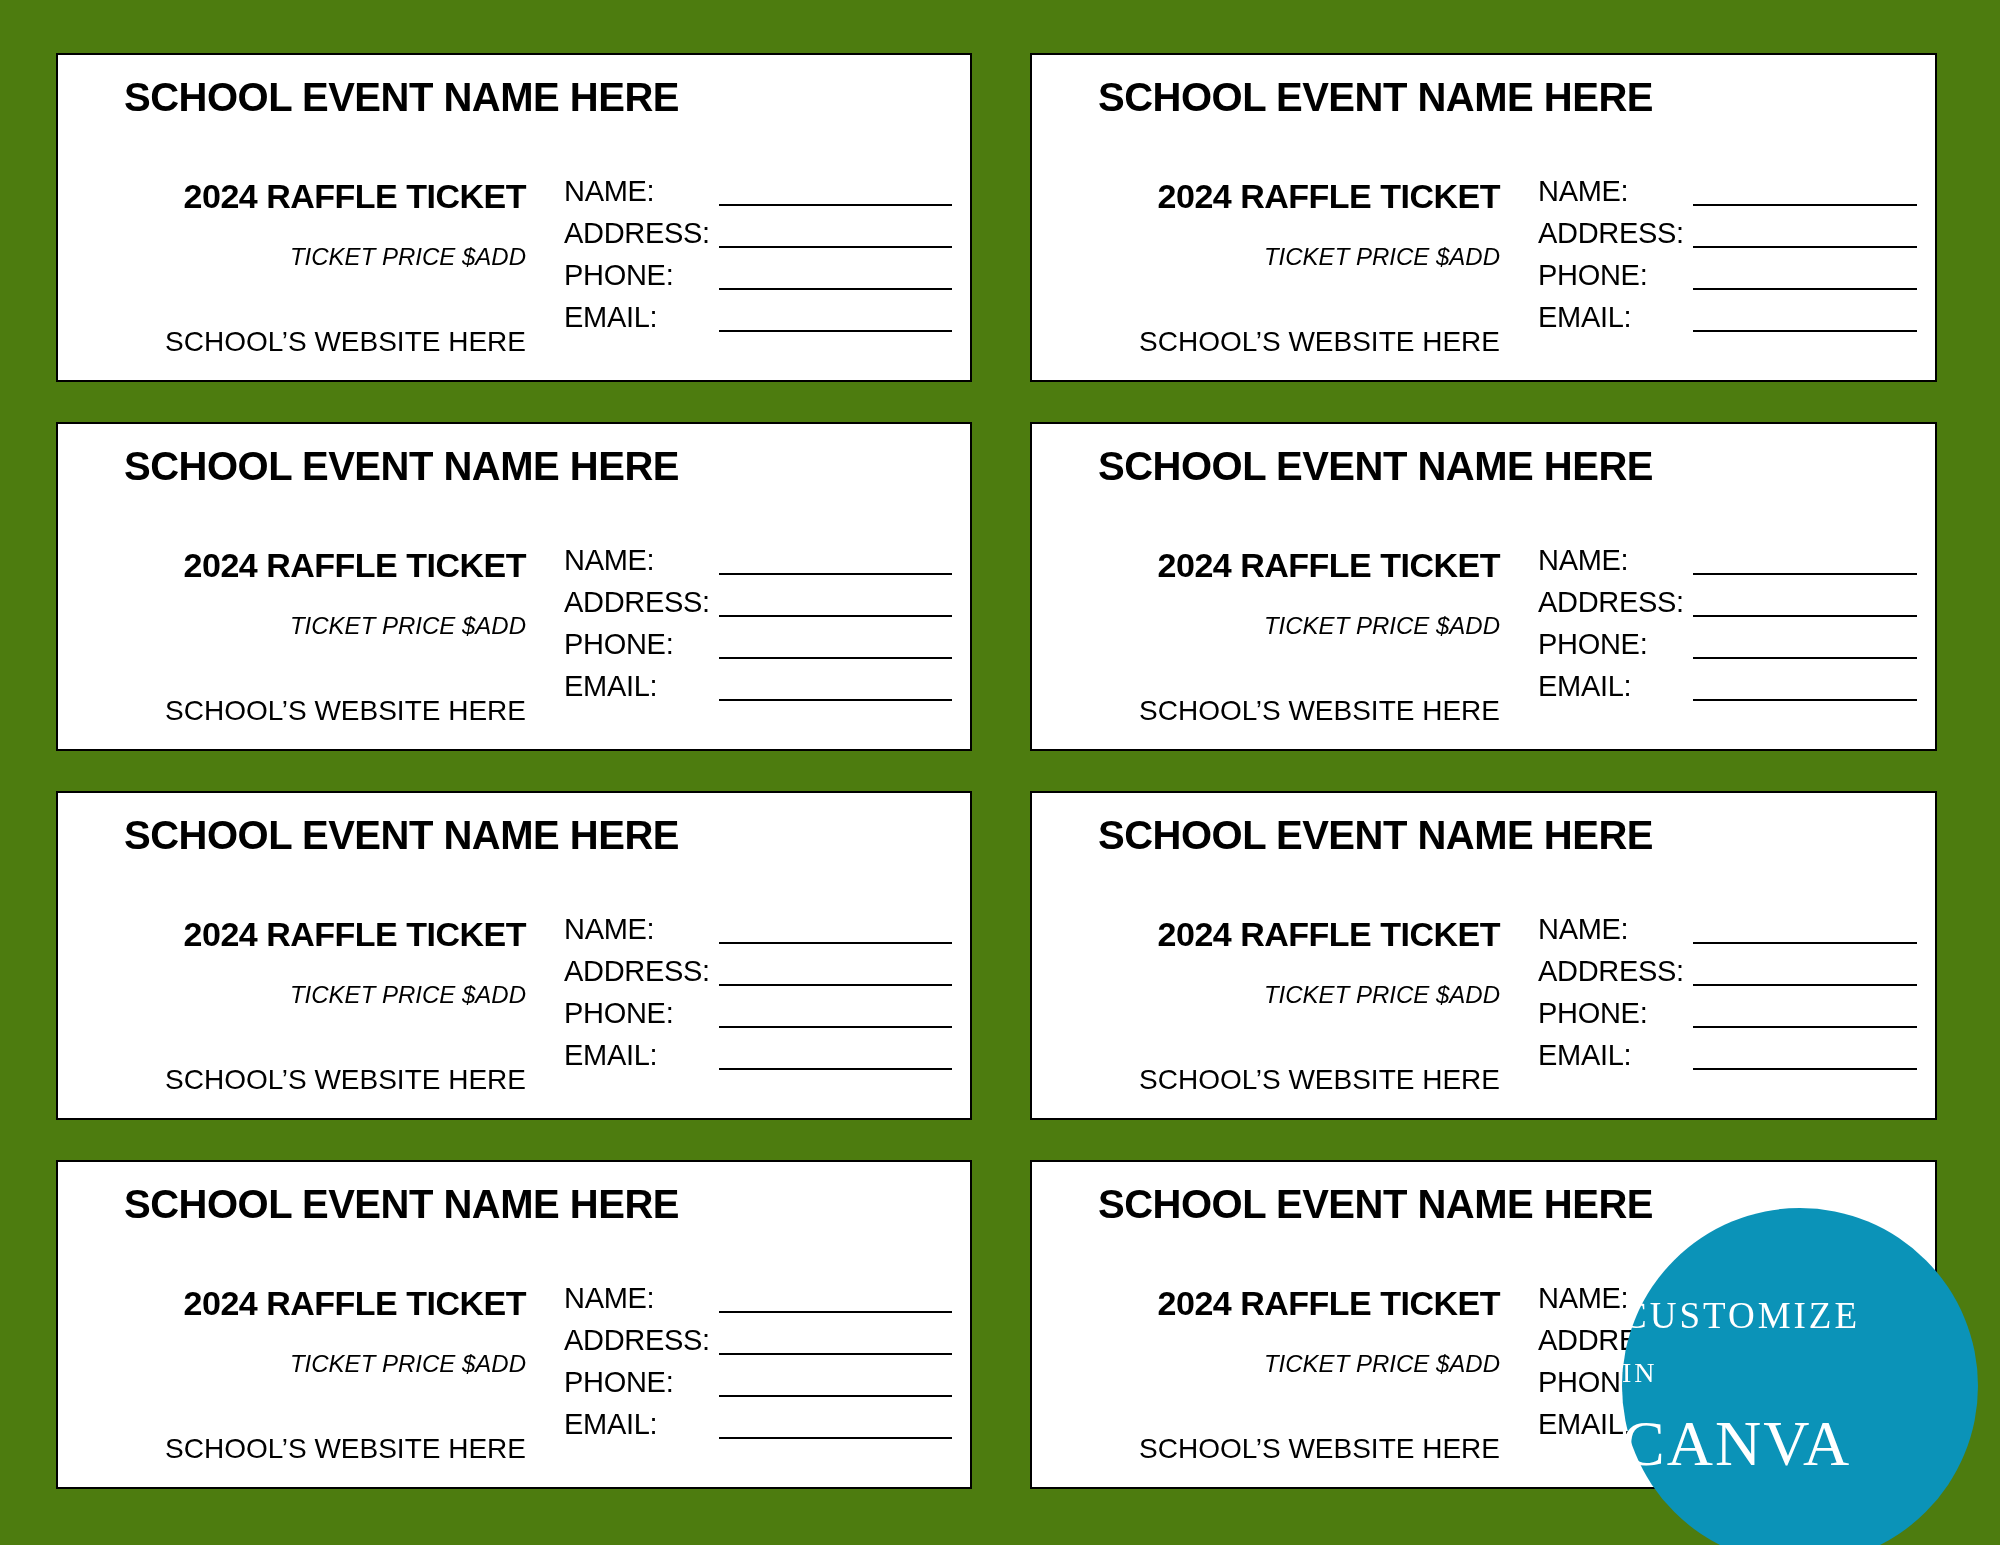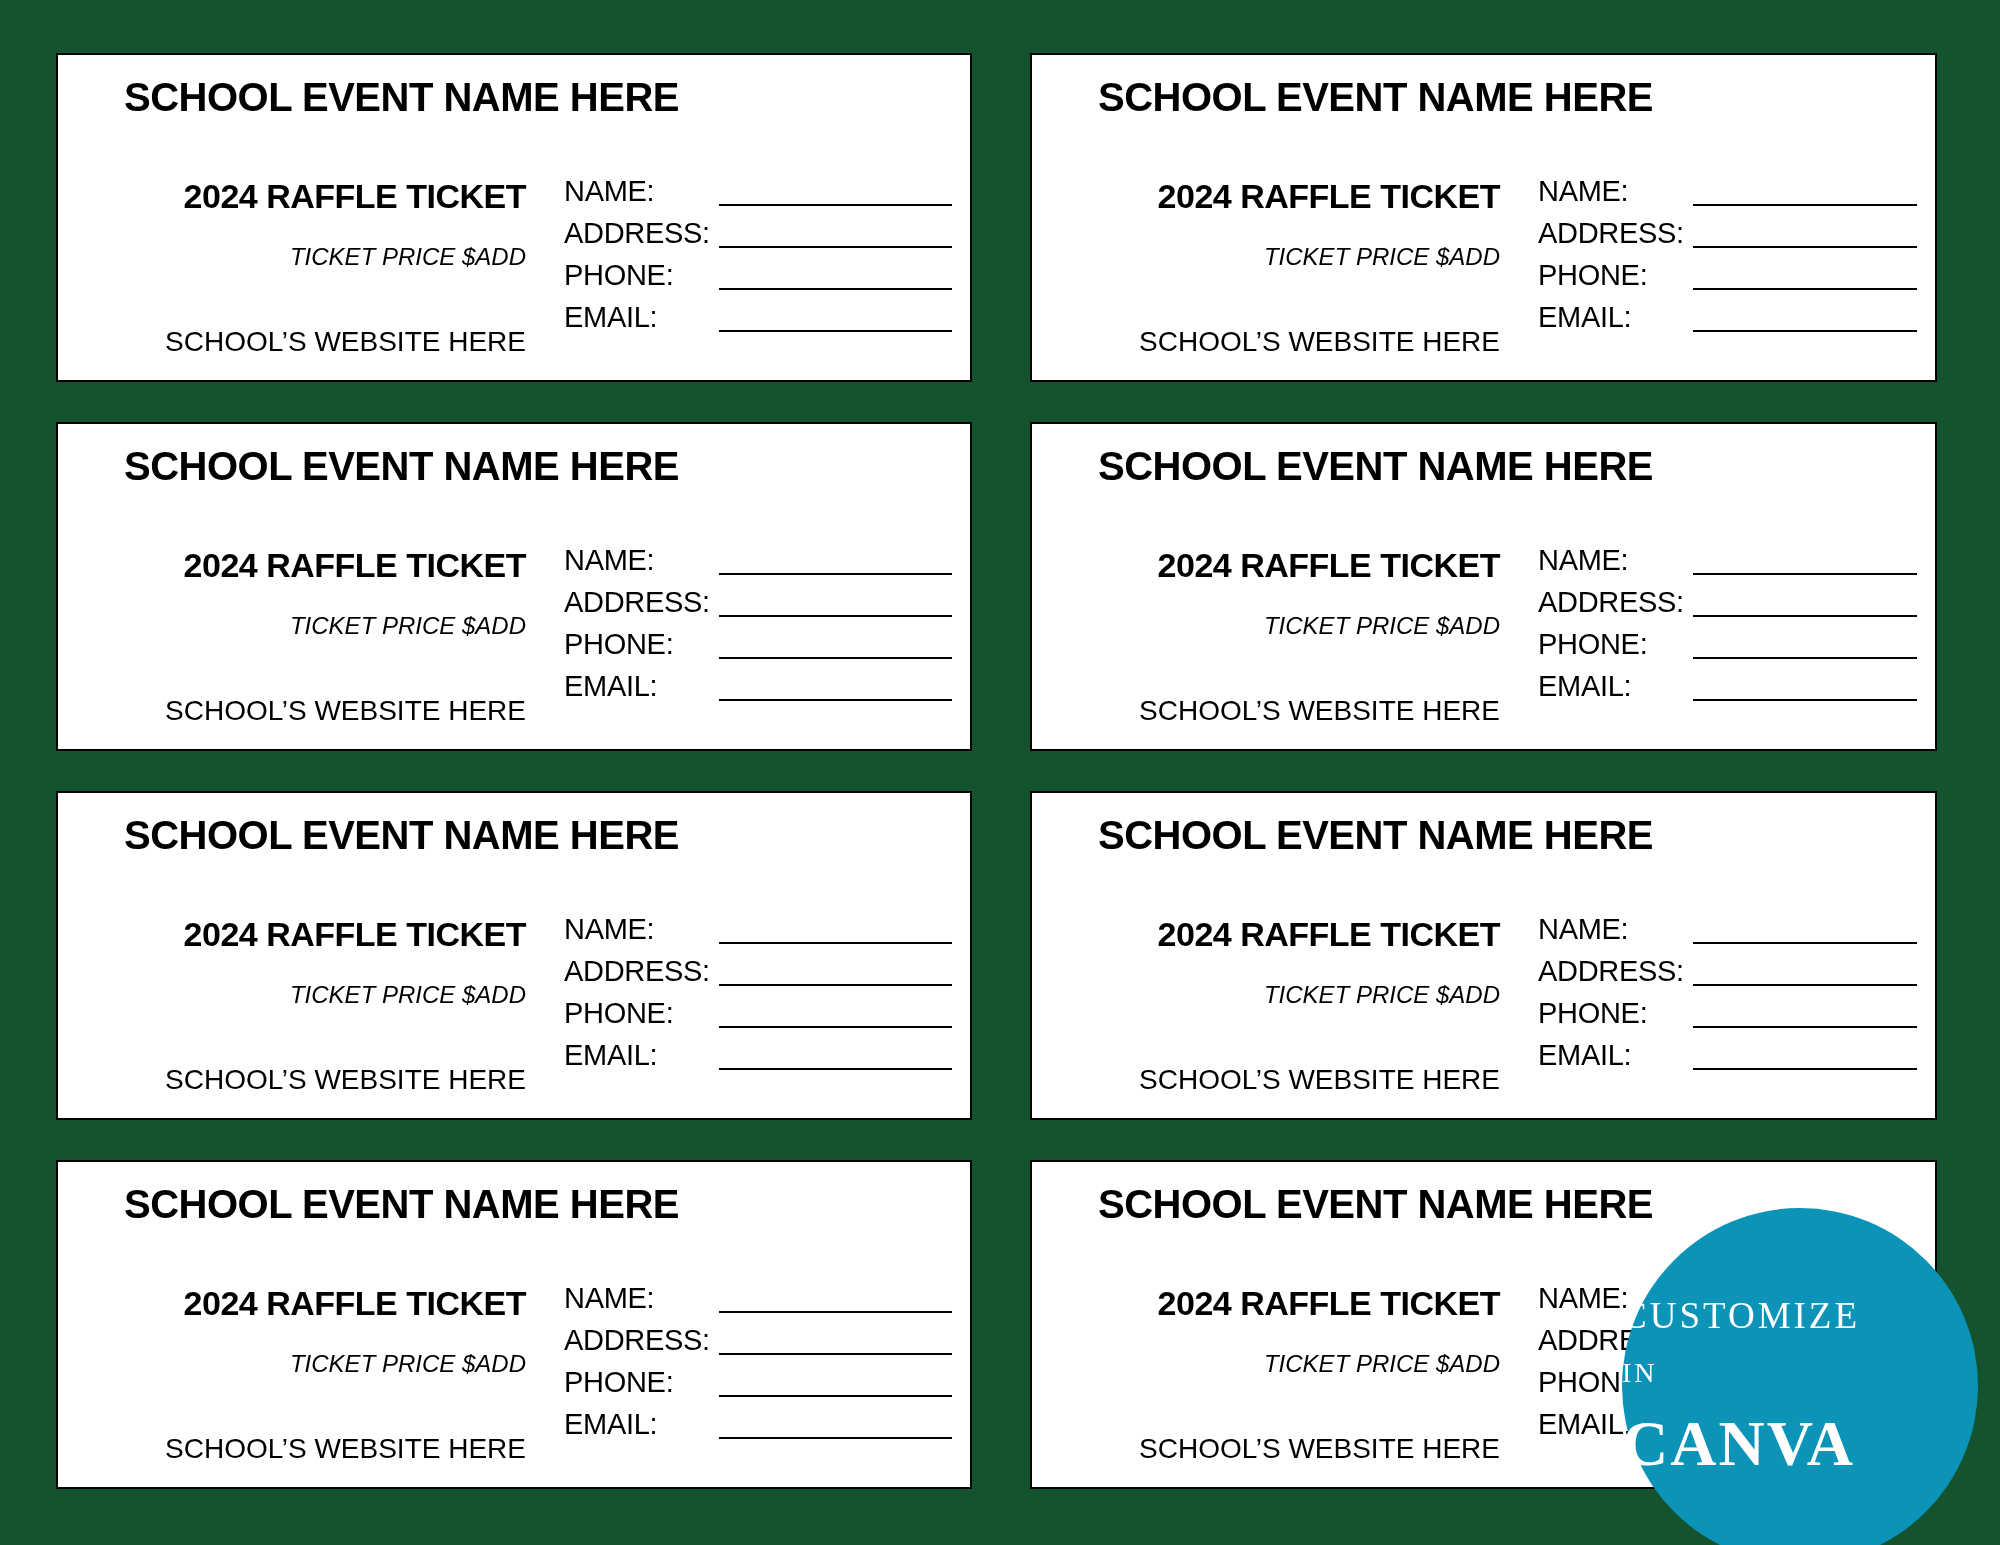--- a/index.html
+++ b/index.html
@@ -11,21 +11,21 @@
     height: 1545px;
     background: #ffffff;
     position: relative;
     overflow: hidden;
     font-family: "Liberation Sans", sans-serif;
     color: #000000;
   }
   .sheet {
     position: absolute;
     inset: 0;
-    background: #14532d;
+    background: #4d7c0f;
     padding-left: 8px;
   }
   .ticket-grid {
     position: absolute;
     left: 56px;
     top: 53px;
     display: grid;
     grid-template-columns: 916px 907px;
     column-gap: 58px;
     grid-auto-rows: 329px;
@@ -134,21 +134,21 @@
     letter-spacing: 3px;
   }
   .badge-line-2 {
     top: 151px;
     font-size: 28px;
     letter-spacing: 3px;
   }
   .badge-line-3 {
     top: 204px;
     font-size: 64px;
-    font-weight: 700;
+    font-weight: 400;
     letter-spacing: 2px;
   }
 </style>
 </head>
 <body style="background: rgb(255, 255, 255);">
 
 <div class="sheet">
   <div class="ticket-grid" id="ticket-grid">
   <div class="ticket">
     <div class="ticket-title">SCHOOL EVENT NAME HERE</div>

